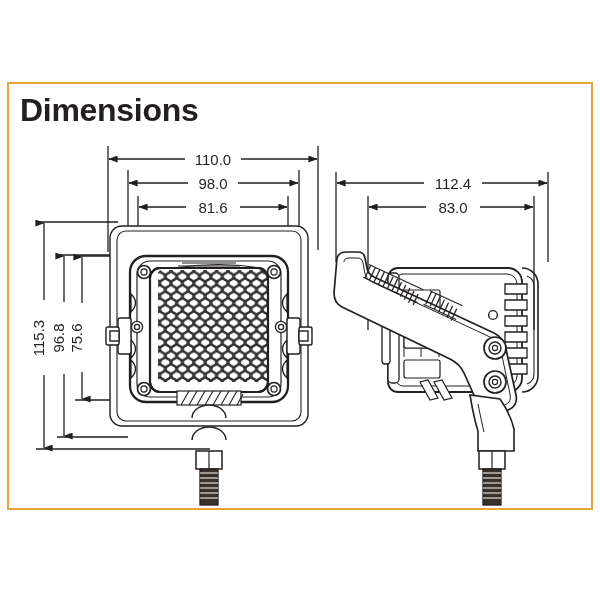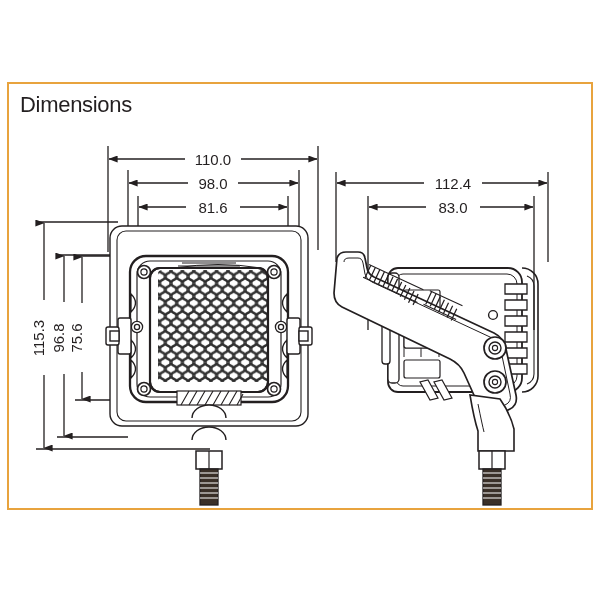--- a/index.html
+++ b/index.html
@@ -20,21 +20,21 @@
   .panel{
     position:absolute;
     left:7px;top:82px;width:586px;height:428px;
     border:2px solid #e8a33d;
     background:#ffffff;
     box-sizing:border-box;
   }
 
   .panel-title{
     position:absolute;left:20px;top:92px;
-    font-size:22px;font-weight:normal;letter-spacing:-0.3px;
+    font-size:32px;font-weight:bold;letter-spacing:-0.3px;
     color:#231f20;
     font-family:"Liberation Sans", sans-serif;
     white-space:nowrap;
     text-align:center;
   }
 
   .drawing{position:absolute;left:7px;top:82px;width:586px;height:428px;}
   .drawing svg{display:block;}
 
   .dimtext{

